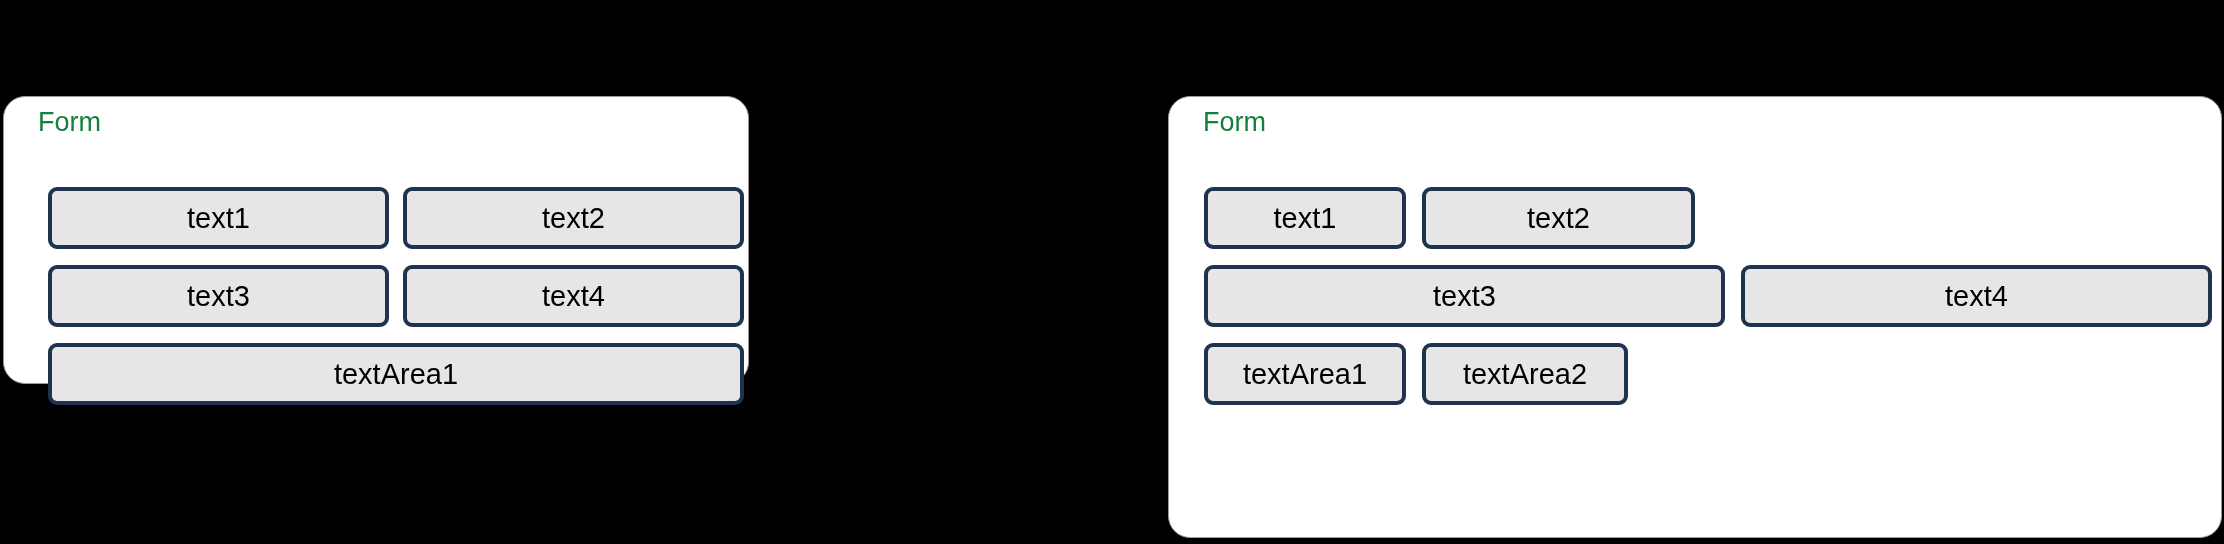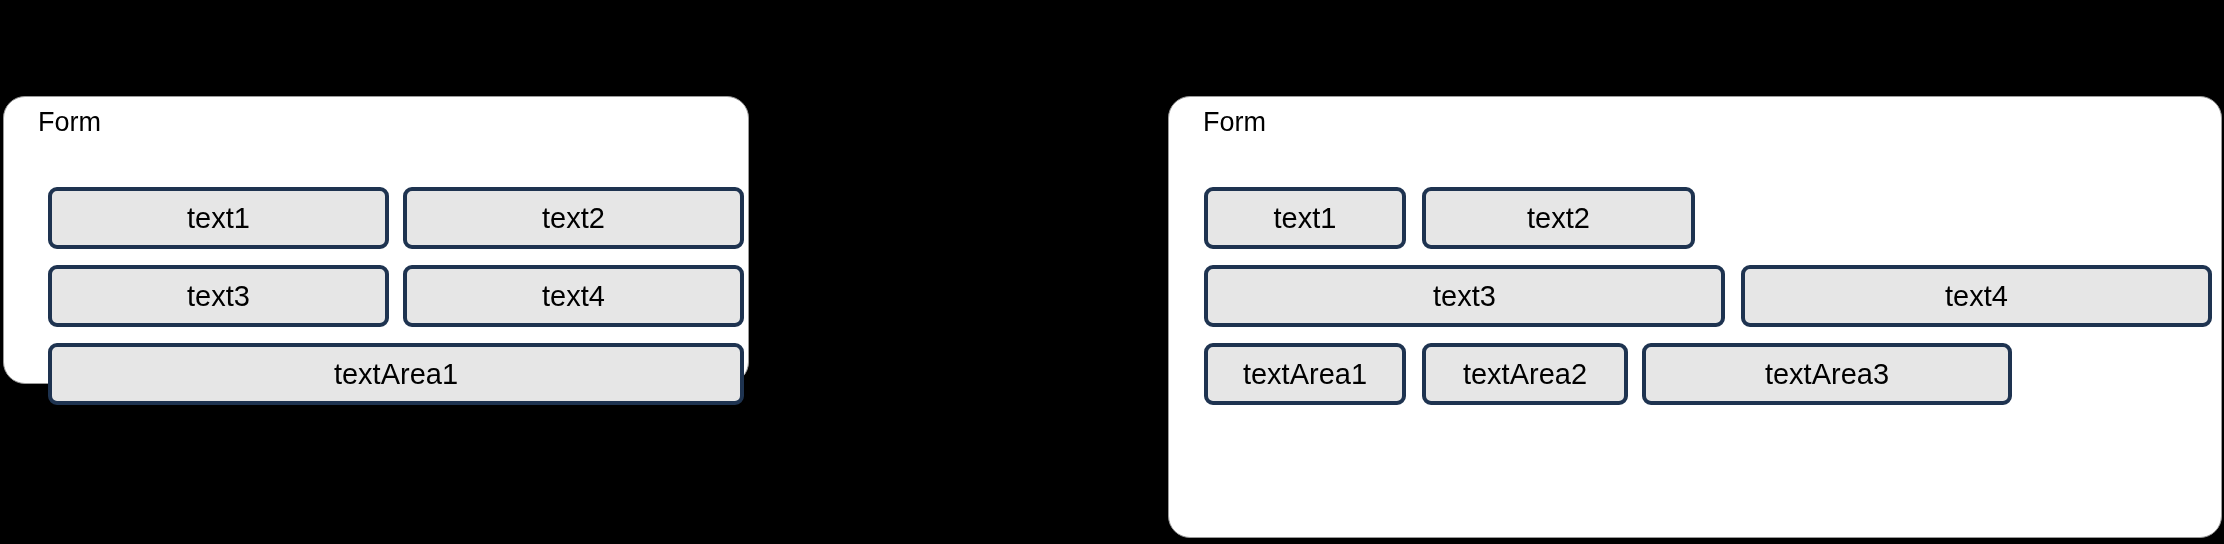--- a/index.html
+++ b/index.html
@@ -44,21 +44,21 @@
     width: 1054px;
     height: 442px;
   }
 
   .panel-title {
     position: absolute;
     left: 34px;
     top: 12px;
     font-size: 27px;
     line-height: 1;
-    color: #000000;
+    color: #15803d;
     white-space: nowrap;
   }
 
   
   .field {
     position: absolute;
     box-sizing: border-box;
     background: #E6E6E6;
     border: 4px solid #1E3350;
     border-radius: 9px;
@@ -115,16 +115,15 @@
     <div class="field" id="rf-text2">text2</div>
 
     <div class="field" id="rf-text3">text3</div>
 
     <div class="field" id="rf-text4">text4</div>
 
     <div class="field" id="rf-textarea1">textArea1</div>
 
     <div class="field" id="rf-textarea2">textArea2</div>
 
-    <div class="field" id="rf-textarea3">textArea3</div>
   </div>
 
 </div>
 
 </body></html>

